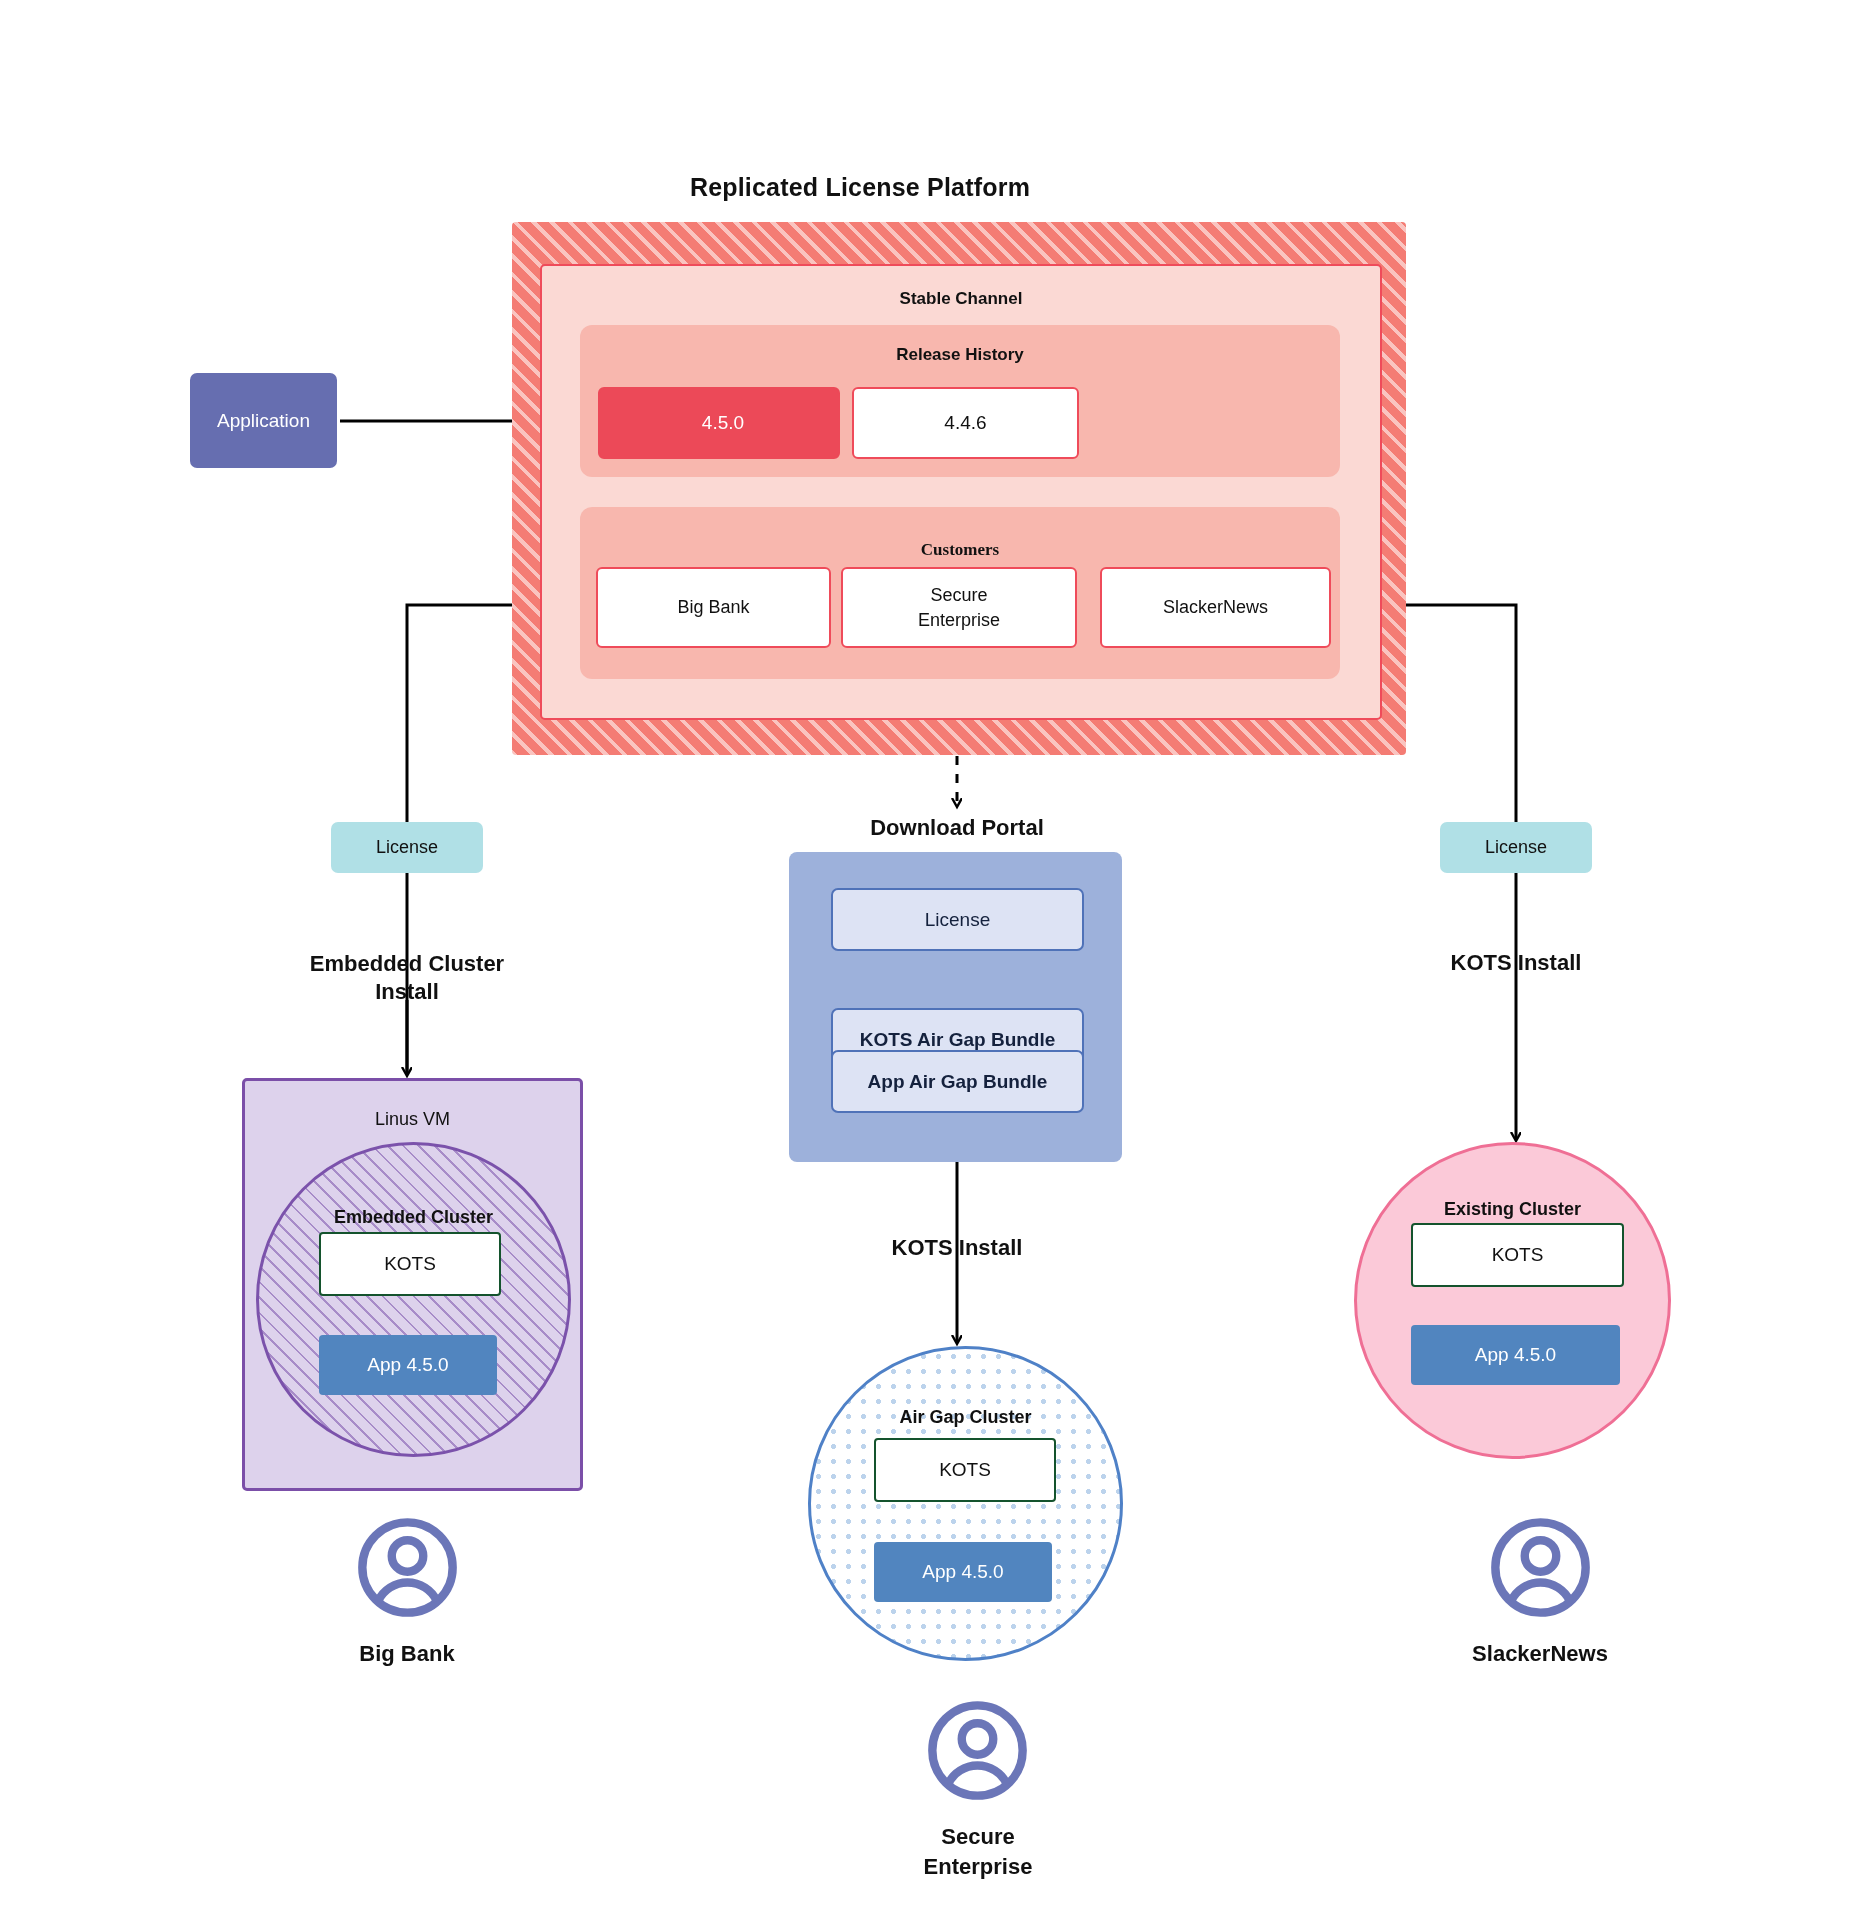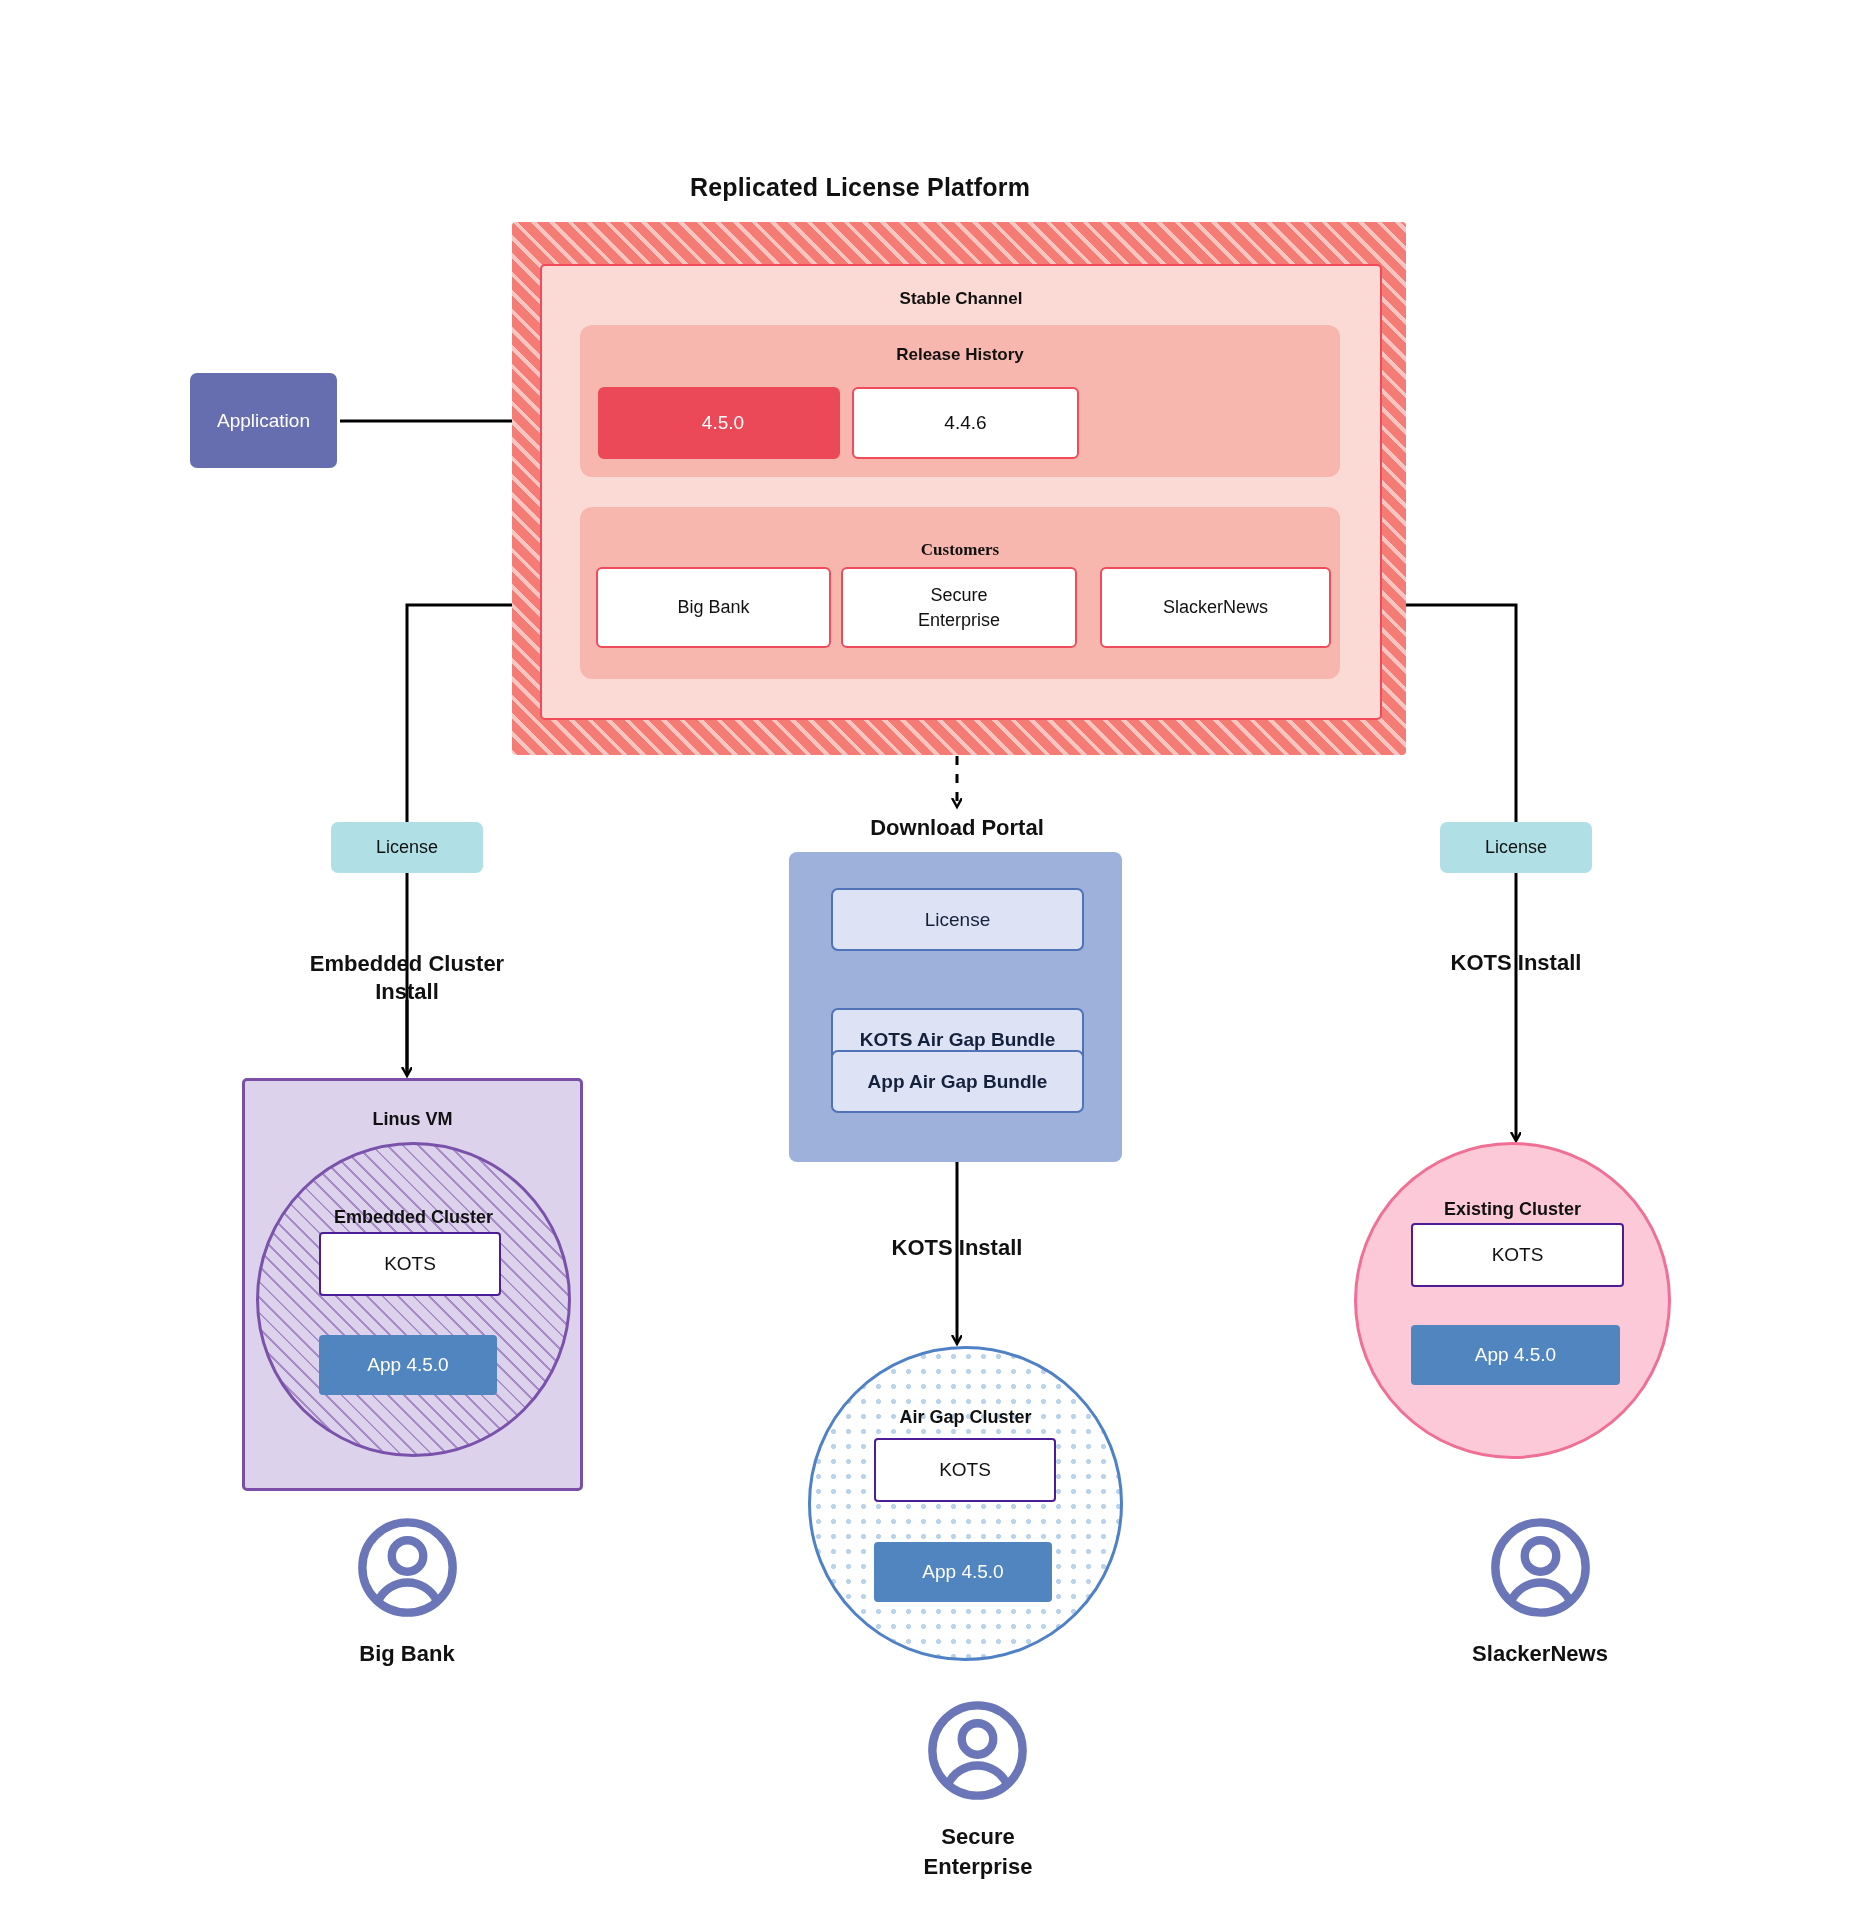--- a/index.html
+++ b/index.html
@@ -32,21 +32,21 @@
     color:#111111;
     line-height:28px;
   }
   .label-sm{
     font-size:17px;
     font-weight:600;
     color:#111111;
   }
   .label-box{
     font-size:18px;
-    font-weight:700;
+    font-weight:400;
     color:#111111;
   }
   .label-box-strong{
     font-size:18px;
     font-weight:700;
     color:#111111;
   }
 
   
   .platform-outer{
@@ -146,21 +146,21 @@
     background-image:radial-gradient(#bcd3ec 2.6px, transparent 2.8px);
     background-size:15px 15px;
   }
   .existing-circle{
     border-radius:50%;
     border:3px solid #ef6f95;
     background:#fbc9d8;
   }
   .kots-box{
     background:#ffffff;
-    border:2px solid #4c1d95;
+    border:2px solid #14532d;
     border-radius:4px;
     font-size:19px;
     color:#111111;
   }
   .app-ver-box{
     background:#5185bf;
     border-radius:4px;
     font-size:19px;
     color:#ffffff;
   }

